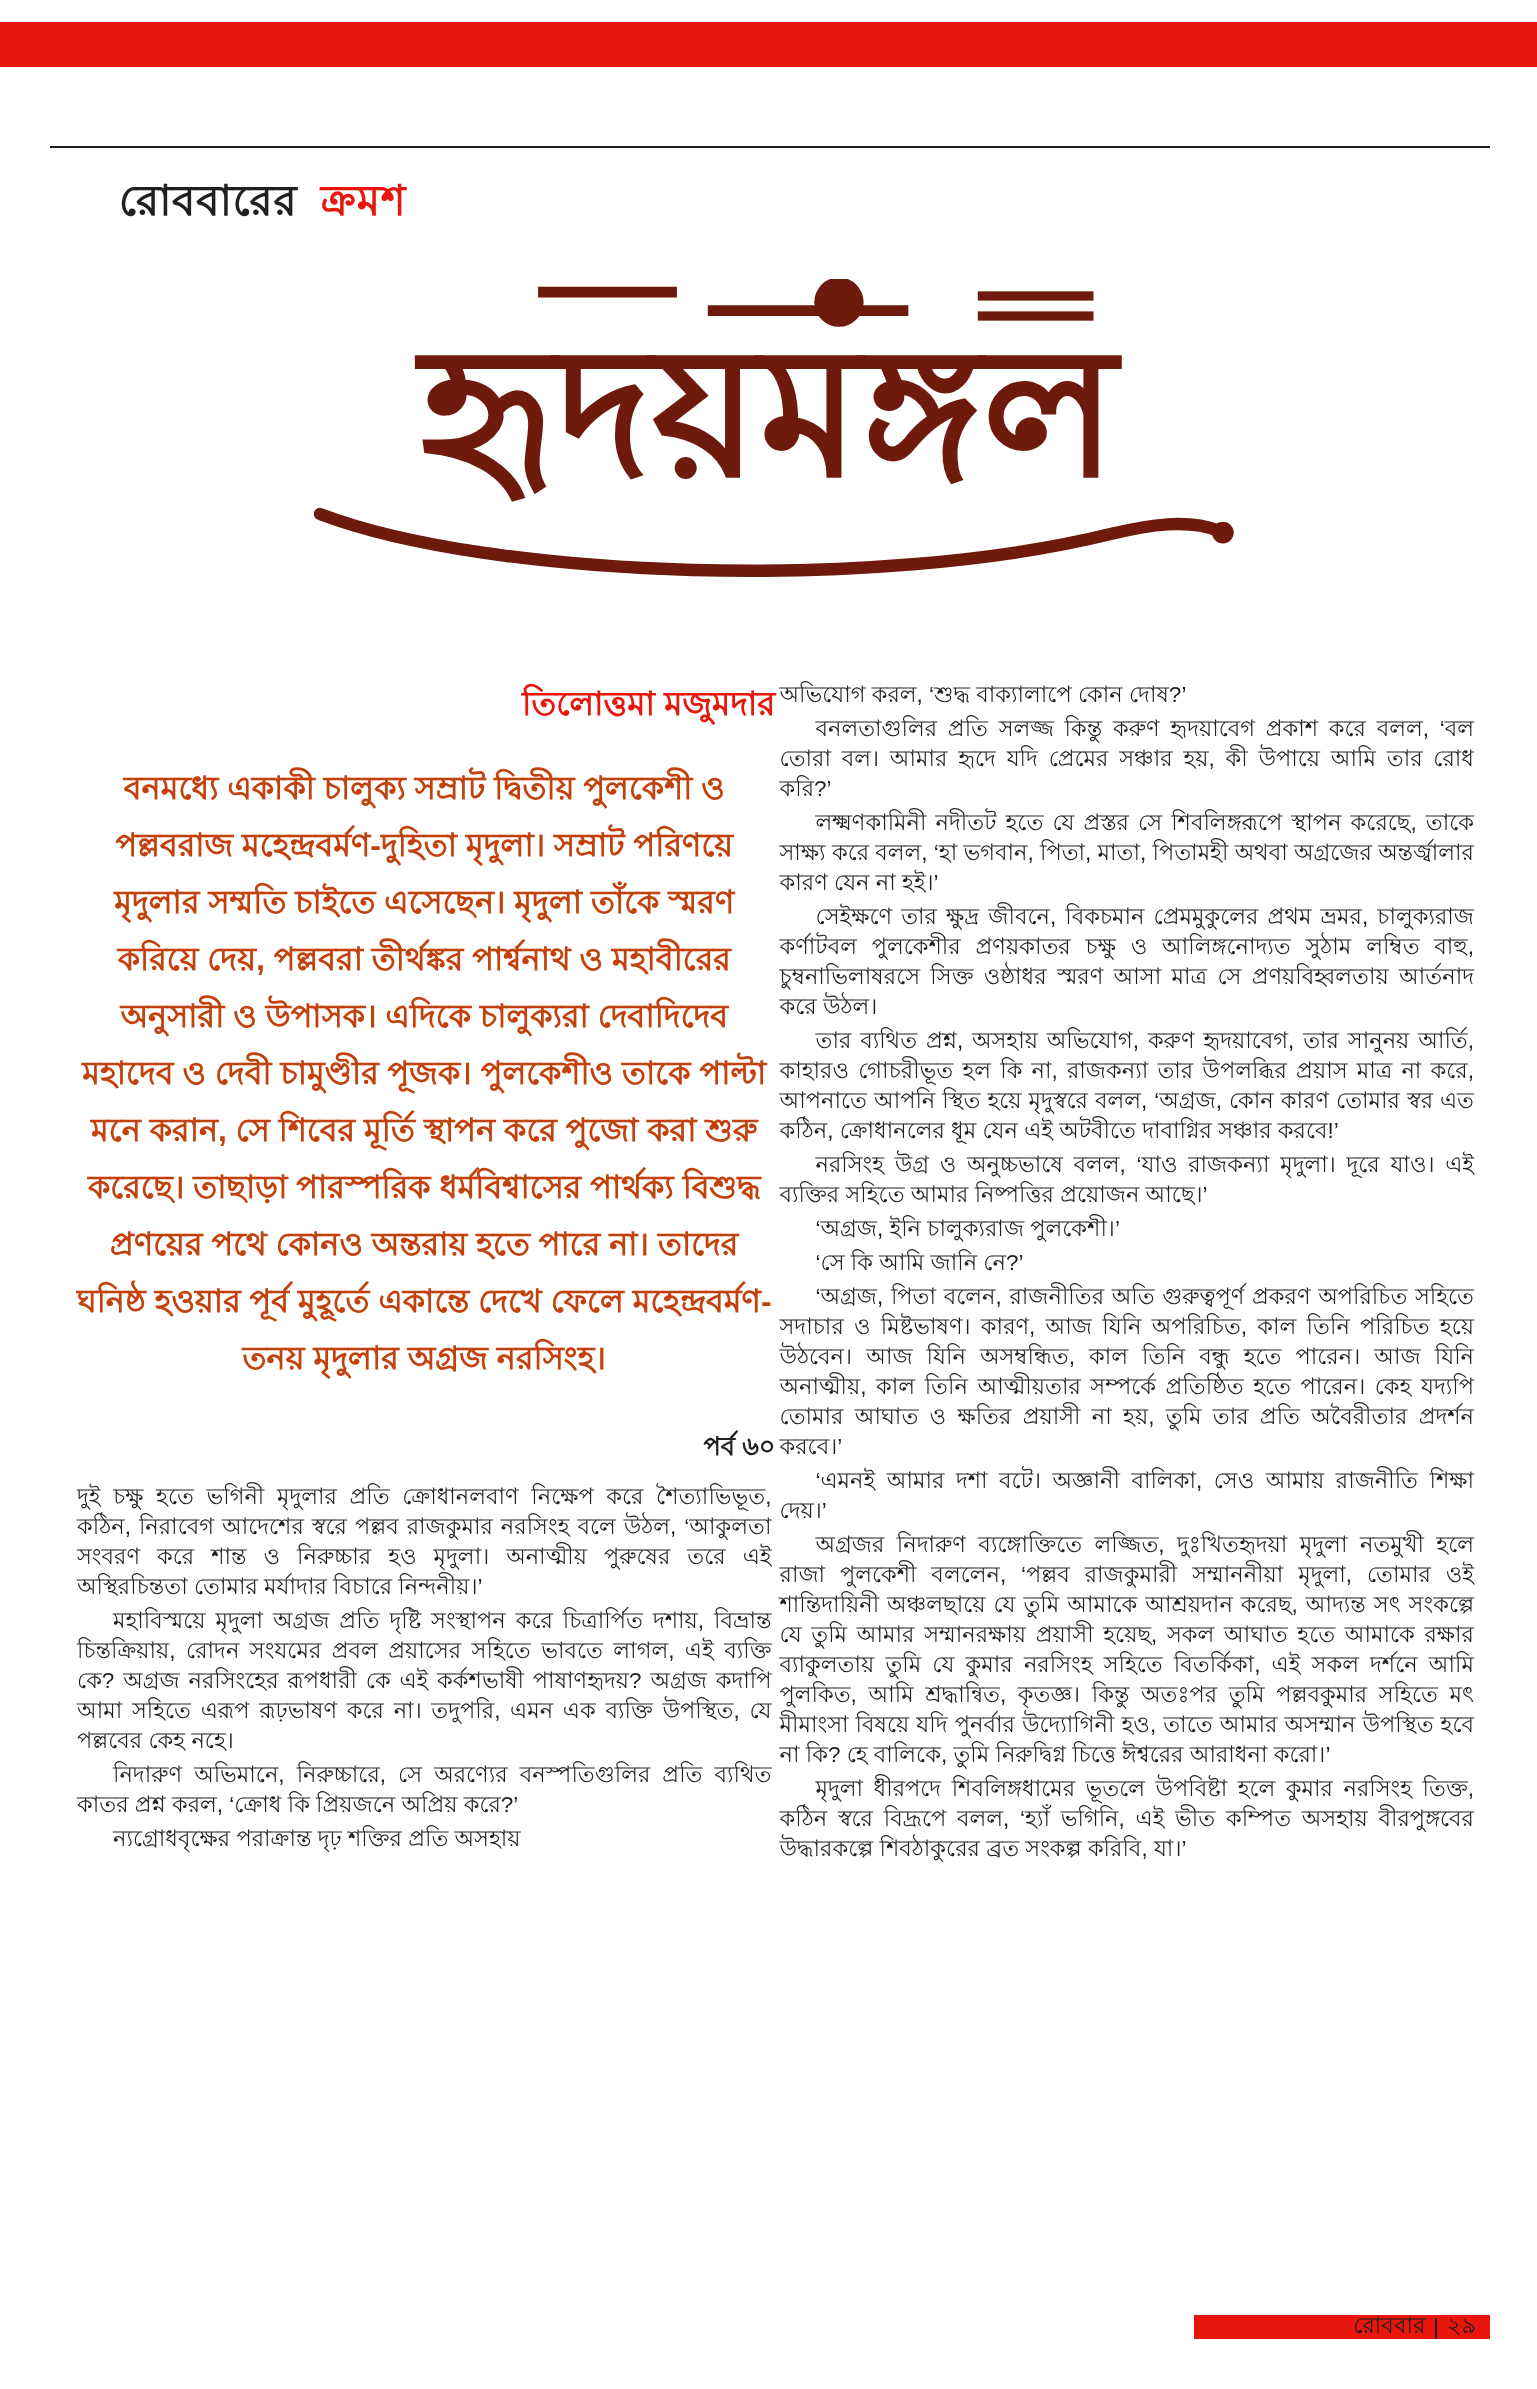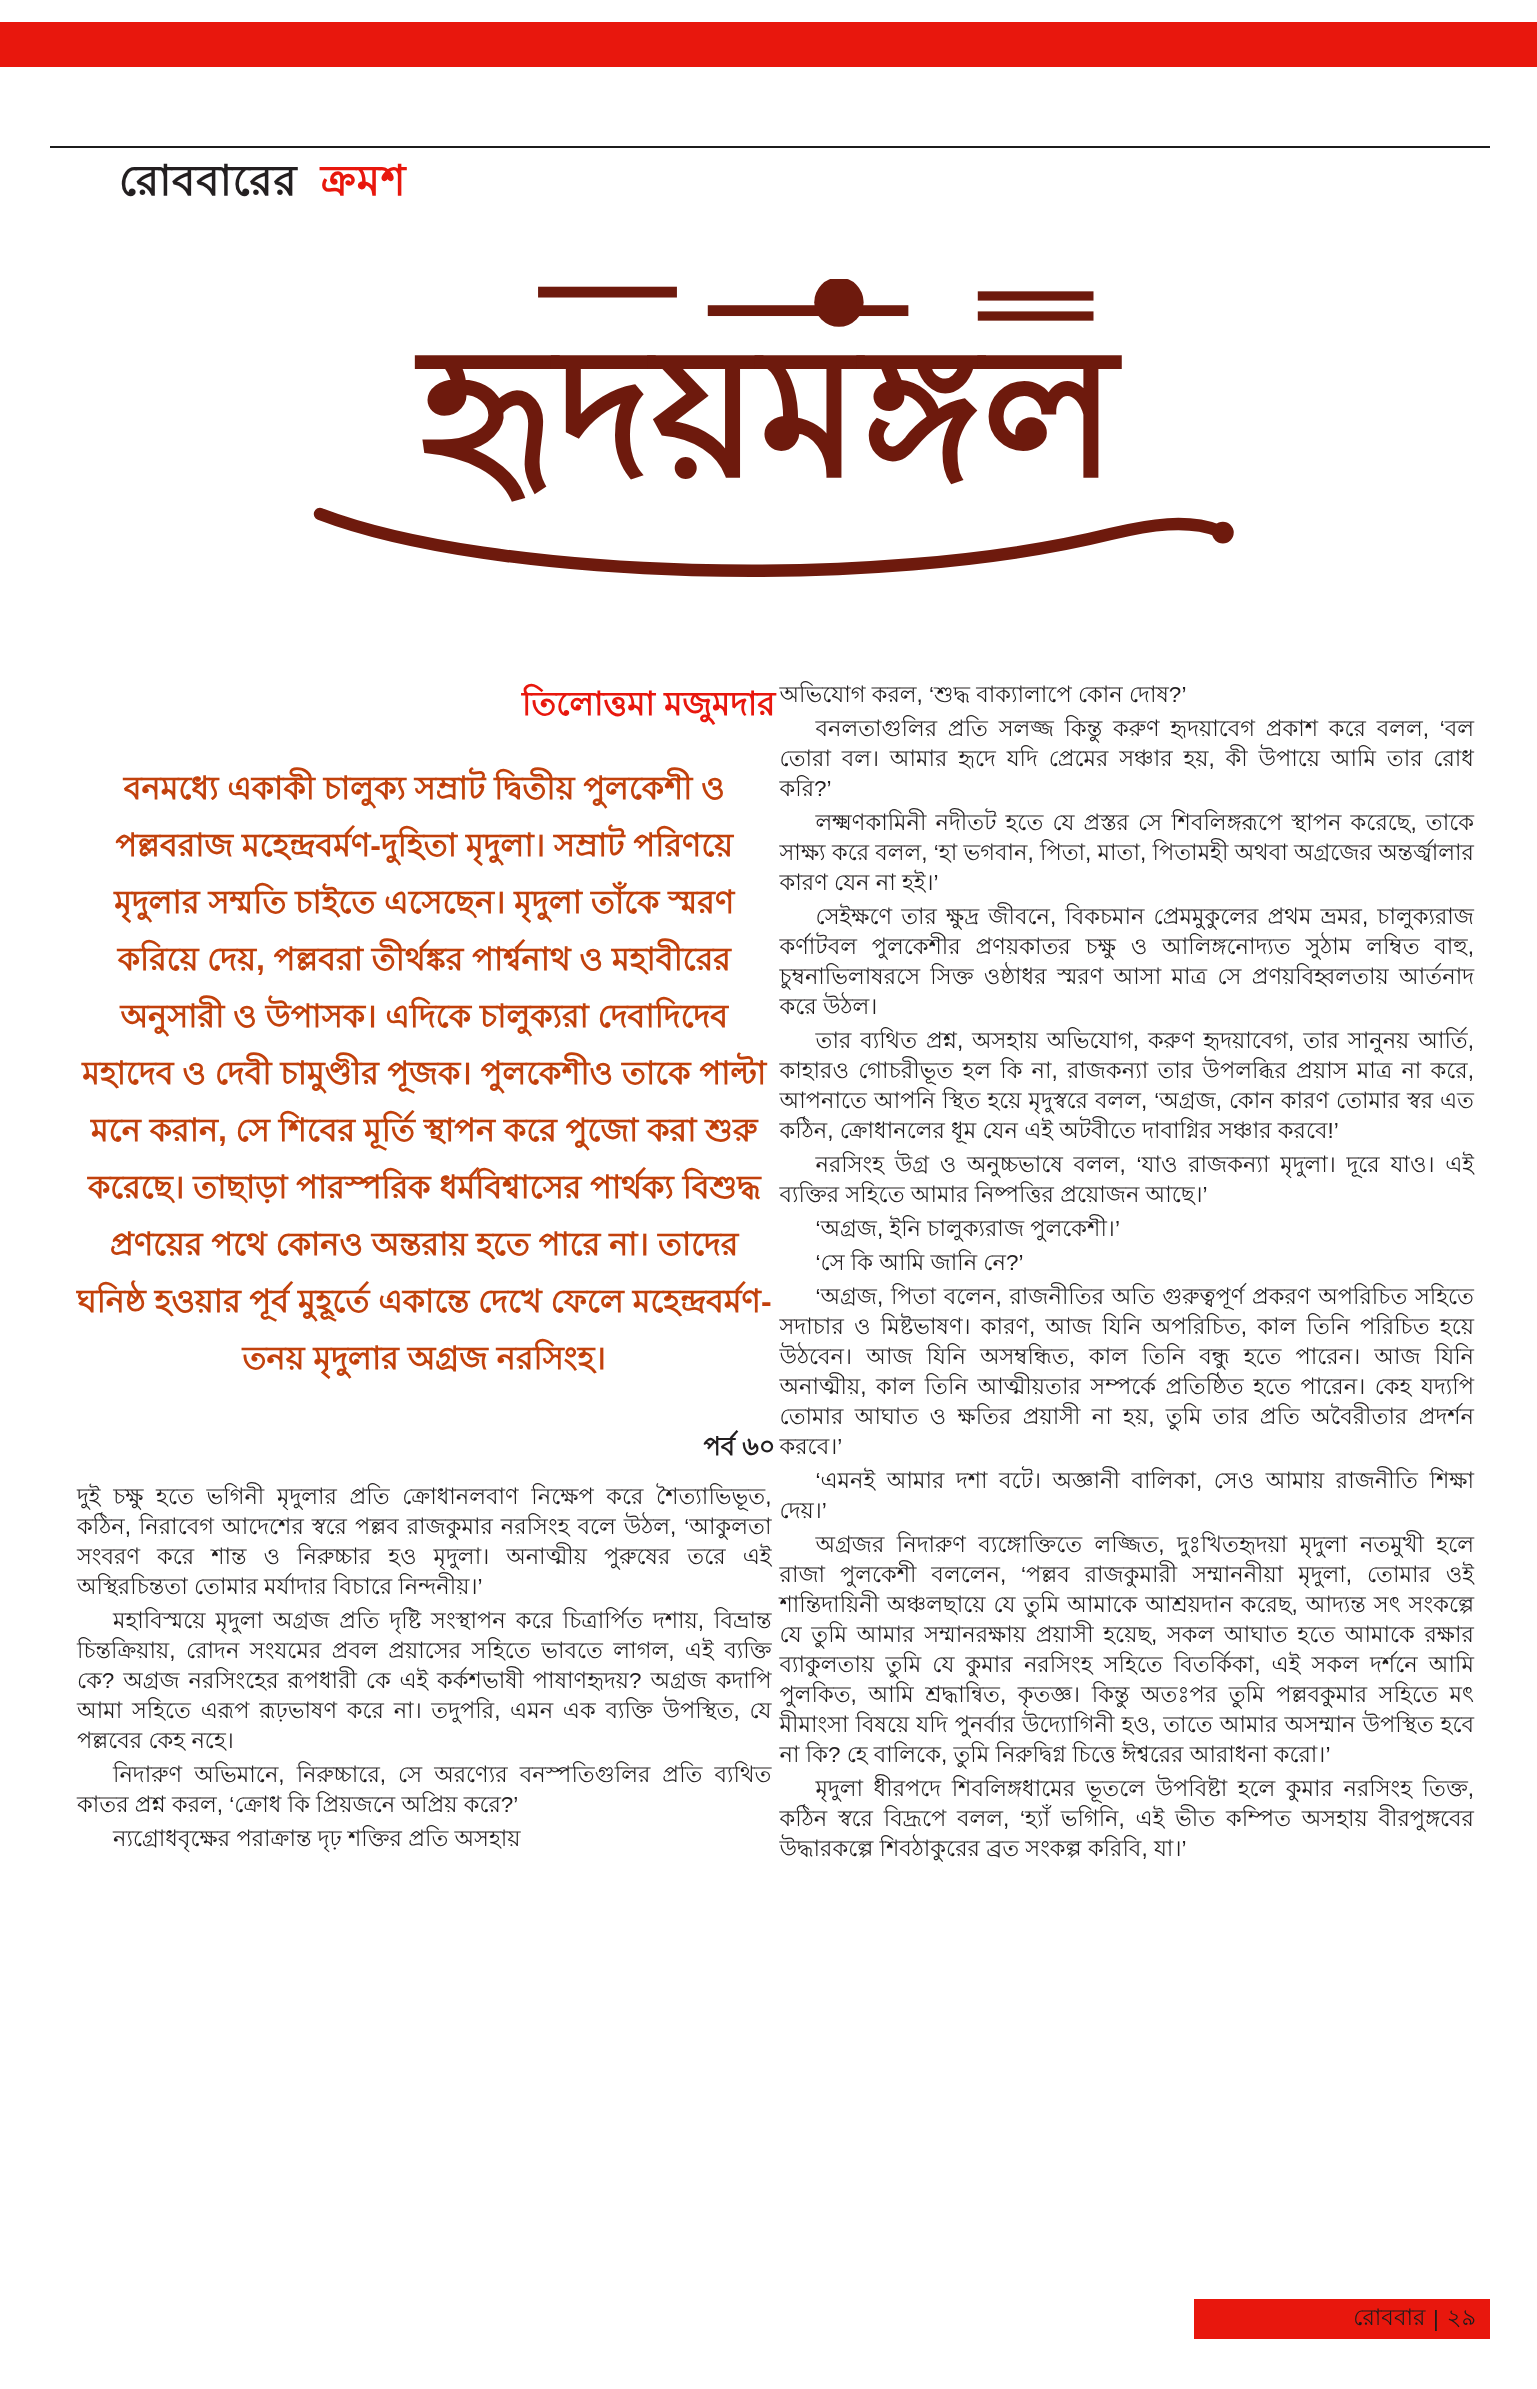--- a/index.html
+++ b/index.html
@@ -9,21 +9,21 @@
     background:#ffffff;
     font-family:"Liberation Sans", sans-serif;
     color:#231f20;
     overflow:hidden;
   }
   
   .top-red-bar{position:absolute;top:22px;left:0;width:100%;height:45px;background:#e8170d;}
   
   .top-rule{position:absolute;top:146px;left:50px;right:48px;height:2.3px;background:#1c1c1c;}
   
-  .masthead{position:absolute;top:148px;left:119px;font-size:42px;font-weight:700;letter-spacing:0.8px;}
+  .masthead{position:absolute;top:168px;left:119px;font-size:42px;font-weight:700;letter-spacing:0.8px;}
   .masthead .red{color:#e8170d;margin-left:11px;}
   
   .title-block{position:absolute;top:279px;left:0;width:100%;text-align:center;color:#6e1a0d;}
   .title-orn-top{display:block;margin:0 auto;}
   .title-text{
     font-family:Liberation Mono, monospace;
     font-size:180px;line-height:1.05;font-weight:700;
     color:#6e1a0d;letter-spacing:1.6px;
   }
   .title-swash{display:block;margin:-22px auto 0 auto;}
@@ -38,21 +38,21 @@
   }
   .intro{
     font-size:32px;font-weight:700;line-height:57px;
     text-align:center;color:#c2410c;
   }
   .section-label{font-weight:700;font-size:25.6px;margin:40px 0 12.4px 14px;text-align:right;}
   .col p{margin:4px;font-size:22.5px;line-height:30px;text-align:justify;color:#231f20;}
   .col p.indent{text-indent:36px;}
   
   .footer{
-    position:absolute;left:1194px;right:48px;bottom:50px;height:40px;
+    position:absolute;left:1194px;right:48px;bottom:50px;height:24px;
     background:#e8170d;display:flex;align-items:center;justify-content:flex-end;
     padding-right:14px;font-size:22.5px;color:#1c1c1c;gap:7.8px;
   }
   .footer .num{font-weight:400;}
 </style>
 </head>
 <body>
 
 <div class="page">
 

